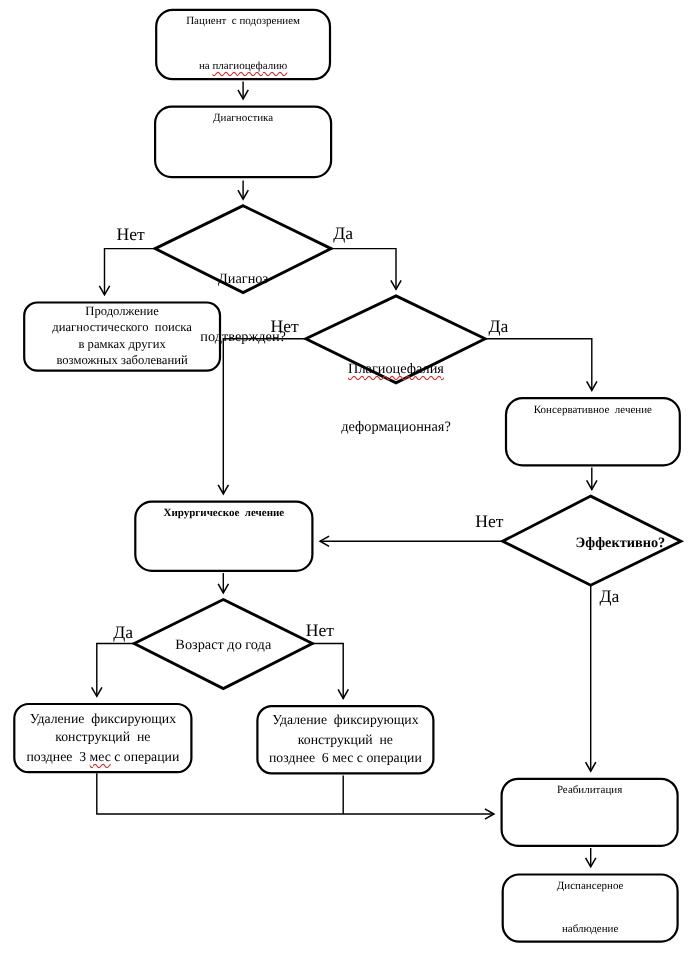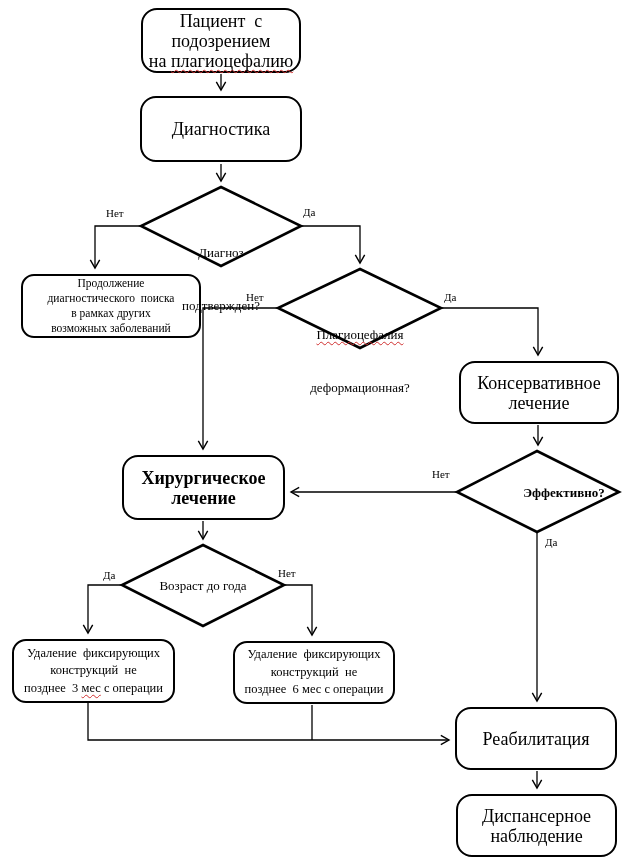--- a/index.html
+++ b/index.html
@@ -20,35 +20,35 @@
     box-sizing: border-box;
     border: 2.5px solid #000;
     border-radius: 16px;
     background: #fff;
     display: flex; flex-direction: column;
     align-items: center; justify-content: center;
     text-align: center;
     z-index: 1;
   }
   .line { white-space: pre-wrap; }
-  .fs-main { font-size: 18px; line-height: 20px; }
+  .fs-main { font-size: 10px; line-height: 20px; justify-content: space-between; }
   .fs-mid  { font-size: 12.5px; line-height: 17.5px; }
   .fs-small{ font-size: 11.5px; line-height: 15px; }
 
   .dlabel {
     position: absolute;
     text-align: center;
     z-index: 2;
     font-size: 13px; line-height: 17.5px;
     white-space: pre-wrap;
   }
   .elabel {
     position: absolute;
     z-index: 2;
-    font-size: 11px; line-height: 15px;
+    font-size: 16px; line-height: 15px;
     white-space: pre;
   }
   .sp {
     text-decoration-line: underline;
     text-decoration-style: wavy;
     text-decoration-color: #d03030;
     text-decoration-thickness: 1px;
     text-underline-offset: 2px;
     text-decoration-skip-ink: none;
   }

